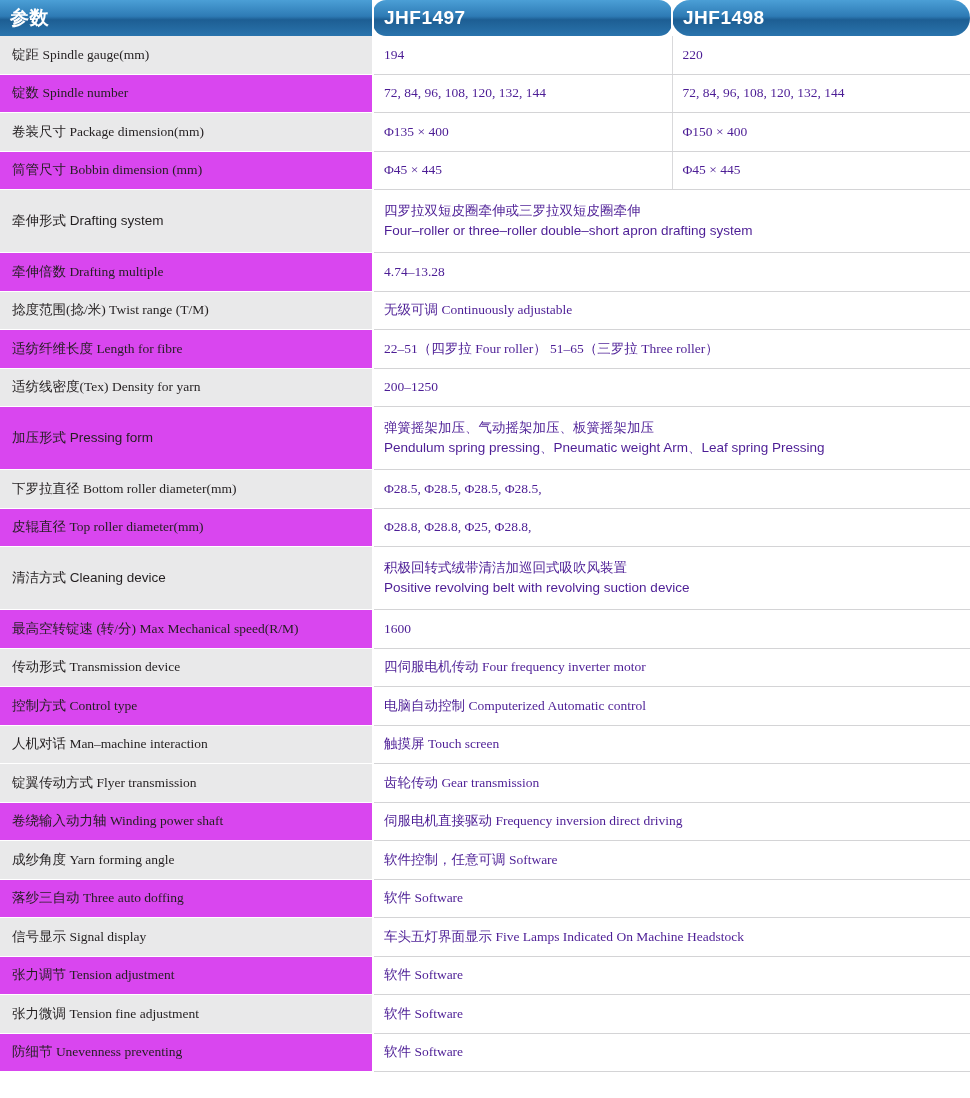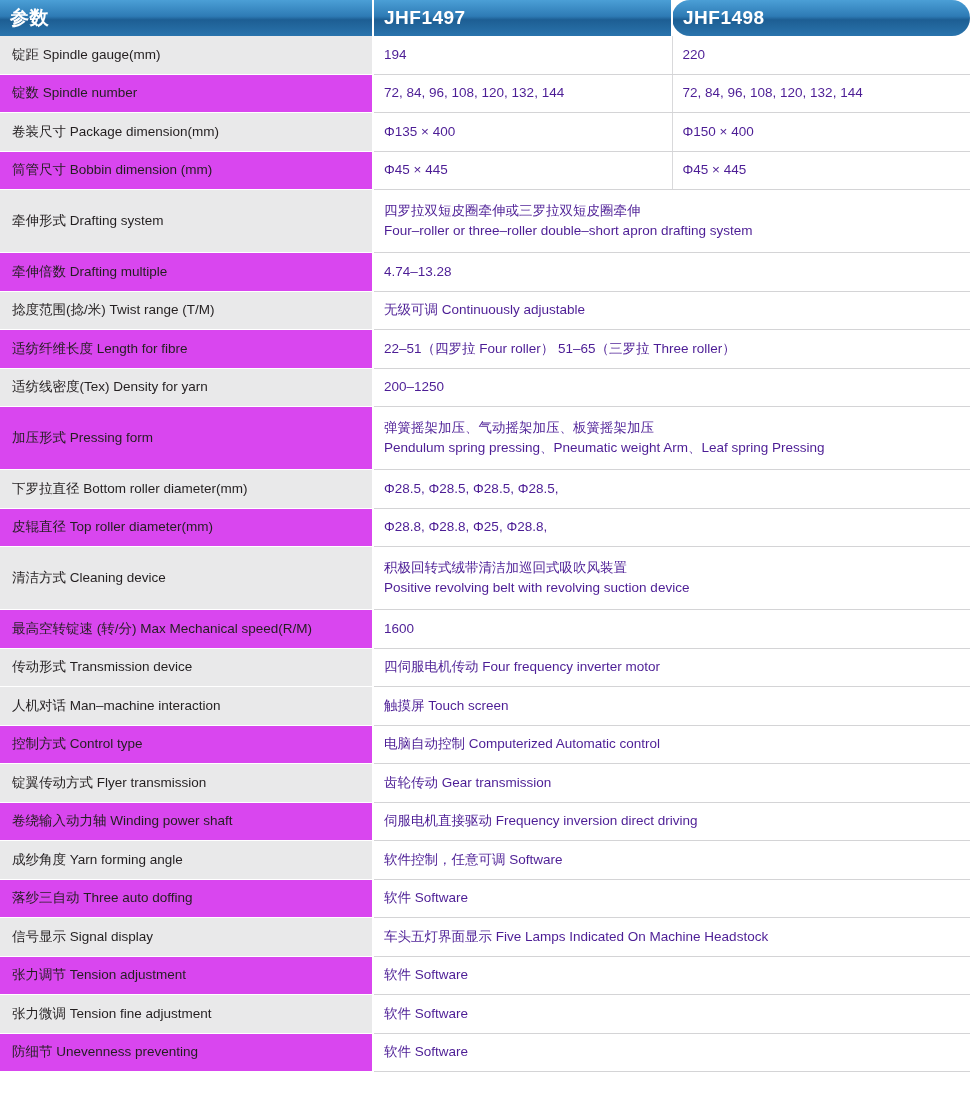--- a/index.html
+++ b/index.html
@@ -34,20 +34,21 @@
     letter-spacing: 0.5px;
     border: none;
   }
   .hdr-param {
     background: linear-gradient(to bottom, #4b9fd6 0%, #2e7bb5 45%, #1d5e93 55%, #2a74ad 100%);
     border-right: 2px solid #ffffff;
   }
   .hdr-v1 {
     background: linear-gradient(to bottom, #4b9fd6 0%, #2e7bb5 45%, #1d5e93 55%, #2a74ad 100%);
     border-right: 2px solid #ffffff;
+    border-radius: 13px;
   }
   .hdr-v2 {
     background: linear-gradient(to bottom, #4b9fd6 0%, #2e7bb5 45%, #1d5e93 55%, #2a74ad 100%);
     border-radius: 18px;
   }
 
   td.param {
     background: #e9e9ea;
     font-size: 13.5px;
     color: #231f20;
@@ -68,21 +69,21 @@
     vertical-align: middle;
     border-bottom: 1px solid #d4d4d6;
     line-height: 1.45;
   }
   td.val.split-left {
     border-right: 1px solid #d9d9db;
   }
   td.val .l1 { display: block; }
   td.val .l2 { display: block; }
   .row-xtall td { height: 52px; }
-  .row-norm td { height: 27.5px; }
+  .row-norm td { height: 27.5px; font-family: Liberation Serif, serif; }
 </style>
 </head>
 <body>
 
 <table class="spec-table">
   <colgroup>
     <col class="c-param">
     <col class="c-v1">
     <col class="c-v2">
   </colgroup>
@@ -177,29 +178,29 @@
           <span class="l1">1600</span>
         </td>
       </tr>
       <tr class="row-norm">
         <td class="param">传动形式 Transmission device</td>
         <td class="val" colspan="2">
           <span class="l1">四伺服电机传动  Four frequency inverter motor</span>
         </td>
       </tr>
       <tr class="row-norm">
+        <td class="param alt">控制方式 Control type</td>
+        <td class="val" colspan="2">
+          <span class="l1">电脑自动控制  Computerized Automatic control</span>
+        </td>
+      </tr>
+      <tr class="row-norm">
         <td class="param">人机对话 Man–machine interaction</td>
         <td class="val" colspan="2">
           <span class="l1">触摸屏  Touch screen</span>
-        </td>
-      </tr>
-      <tr class="row-norm">
-        <td class="param alt">控制方式 Control type</td>
-        <td class="val" colspan="2">
-          <span class="l1">电脑自动控制  Computerized Automatic control</span>
         </td>
       </tr>
       <tr class="row-norm">
         <td class="param">锭翼传动方式 Flyer transmission</td>
         <td class="val" colspan="2">
           <span class="l1">齿轮传动  Gear transmission</span>
         </td>
       </tr>
       <tr class="row-norm">
         <td class="param alt">卷绕输入动力轴 Winding power shaft</td>

